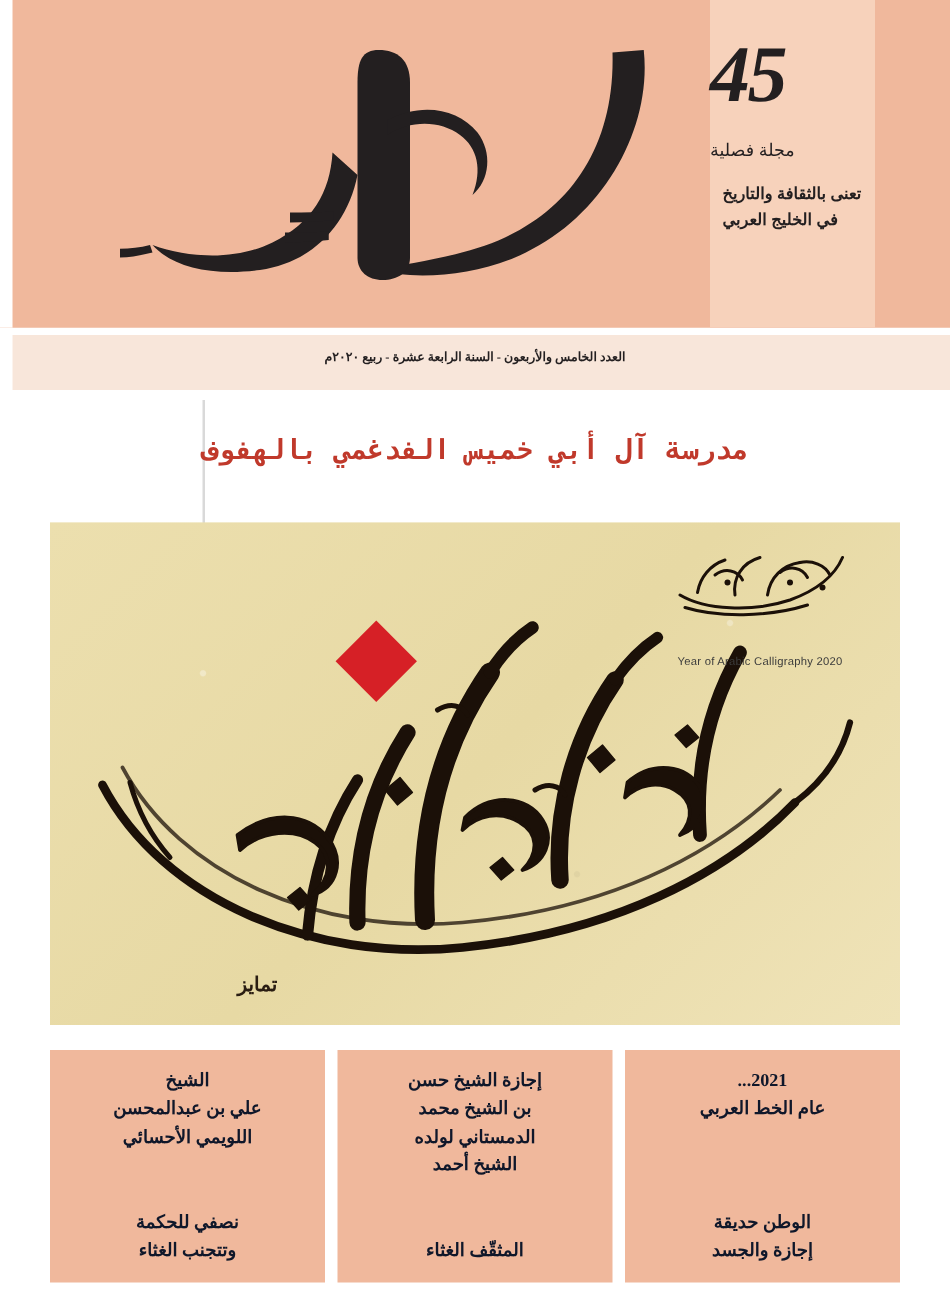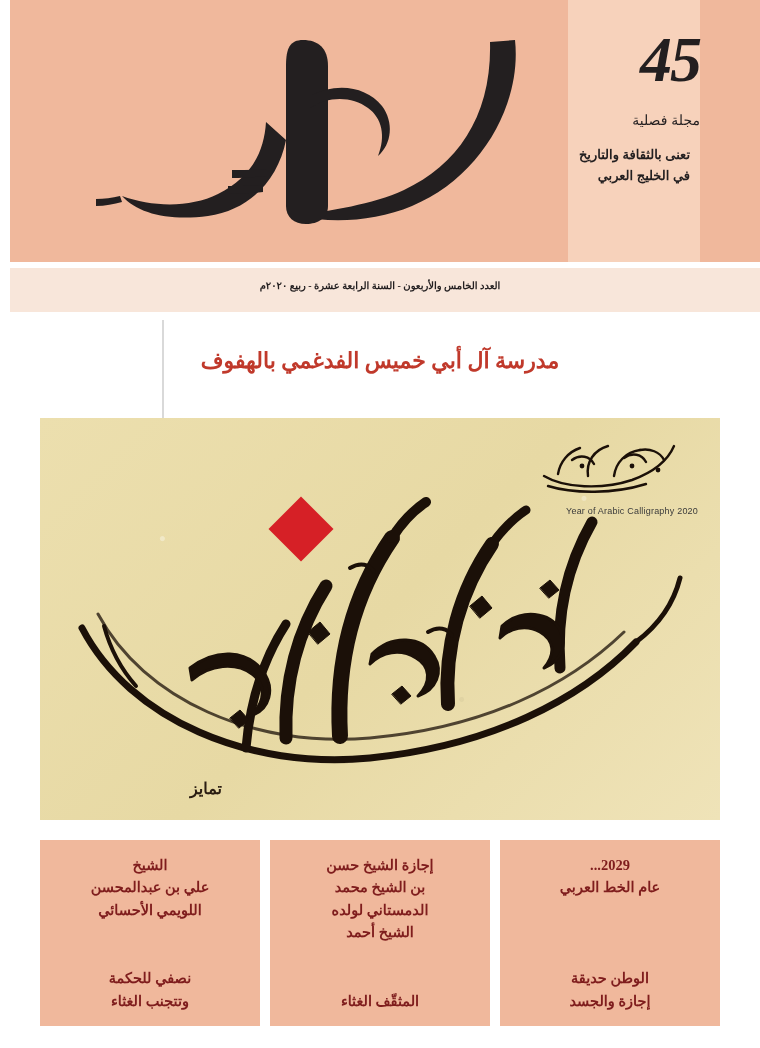--- a/index.html
+++ b/index.html
@@ -45,21 +45,21 @@
     height: 262px;
     background: #f0b89c;
   }
   .issue-box {
     position: absolute;
     right: 60px;
     top: 0;
     width: 132px;
     height: 262px;
     background: #f7d2bb;
-    text-align: right;
+    text-align: left;
     color: #231f20;
   }
   .issue-number {
     font-family: "Liberation Serif", serif;
     font-style: italic;
     font-weight: bold;
     font-size: 64px;
     line-height: 1;
     padding-top: 28px;
     letter-spacing: -2px;
@@ -122,21 +122,21 @@
   
   .headline {
     position: absolute;
     left: 0;
     right: 0;
     top: 348px;
     text-align: center;
     font-size: 22px;
     font-weight: bold;
     color: #c0392b;
-    font-family: Liberation Serif, serif;
+    font-family: Liberation Mono, monospace;
   }
   .headline-rule {
     position: absolute;
     right: 596px;
     top: 320px;
     width: 2px;
     height: 110px;
     background: #d9d9d9;
   }
 
@@ -177,23 +177,22 @@
     position: absolute;
     right: 22px;
     top: 18px;
     width: 180px;
     text-align: center;
   }
   .year-badge-caption {
     font-size: 9px;
     color: #3b3b3b;
     letter-spacing: .2px;
-    margin-top: 4px;
+    margin-top: 21px;
     direction: ltr;
-    text-align: right;
   }
   .artist-sig {
     position: absolute;
     left: 150px;
     bottom: 22px;
     font-size: 16px;
     color: #2a1d12;
     font-weight: bold;
   }
 
@@ -205,21 +204,21 @@
     width: 680px;
     height: 186px;
     display: flex;
     flex-direction: row;
     gap: 10px;
   }
   .teaser {
     background: #f0b89c;
     flex: 1 1 0;
     text-align: center;
-    color: #7f1d1d;
+    color: #0f172a;
     font-family: "Liberation Serif", serif;
     font-weight: bold;
     font-size: 14.5px;
     line-height: 1.55;
     padding: 14px 6px 10px;
     box-sizing: border-box;
     position: relative;
   }
   .teaser .t-main {
     white-space: pre-line;
@@ -333,21 +332,21 @@
       </svg>
       
       <div class="year-badge-caption">Year of Arabic Calligraphy 2020</div>
     </div>
 
     <div class="artist-sig">تمايز</div>
   </div>
 
   <div class="teasers">
     <div class="teaser">
-      <div class="t-main">2029...
+      <div class="t-main">2021...
 عام الخط العربي</div>
       <div class="t-sub">الوطن حديقة
 إجازة والجسد</div>
     </div>
     <div class="teaser">
       <div class="t-main">إجازة الشيخ حسن
 بن الشيخ محمد
 الدمستاني لولده
 الشيخ أحمد</div>
       <div class="t-sub">المثقّف الغثاء</div>

